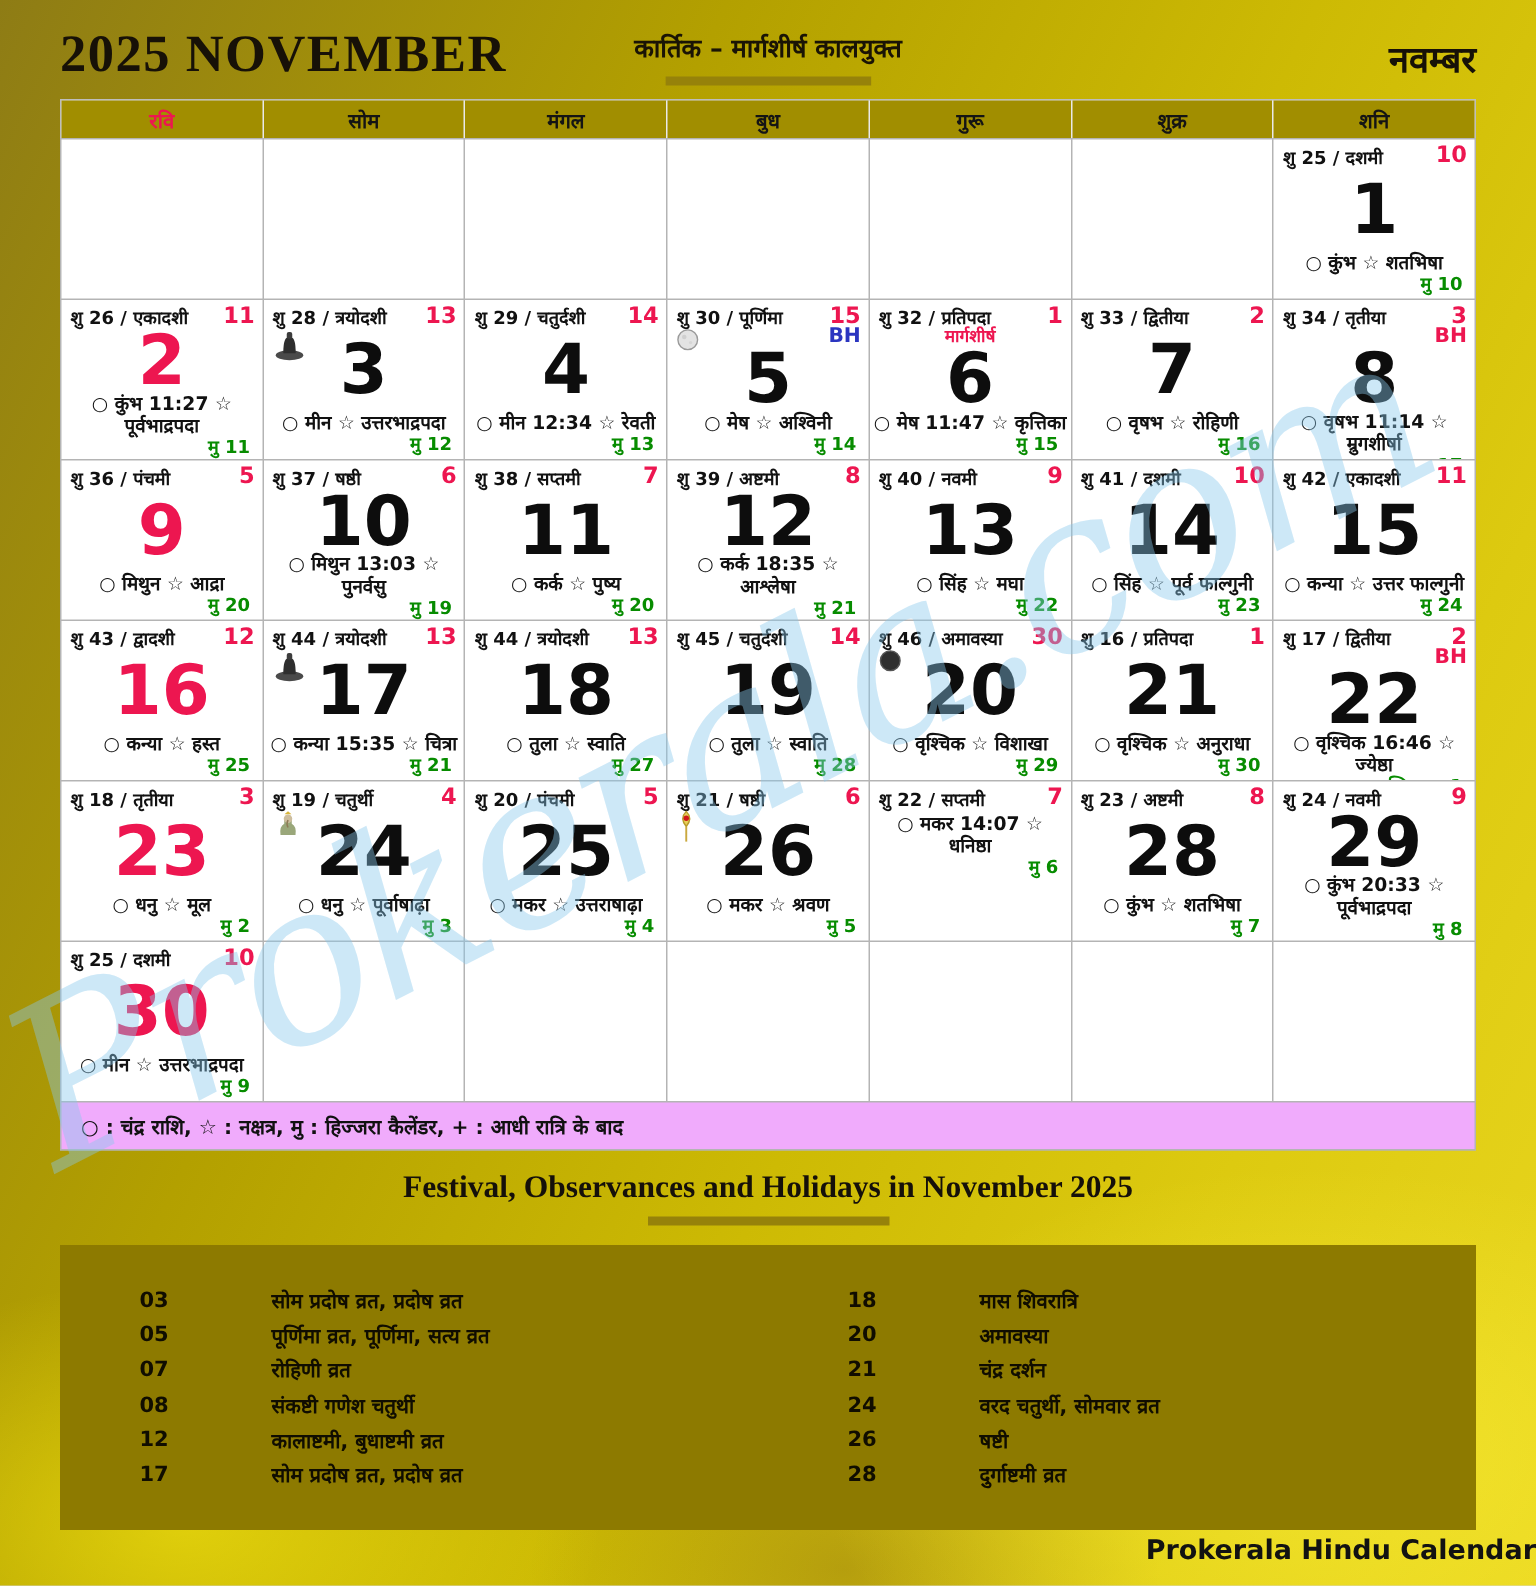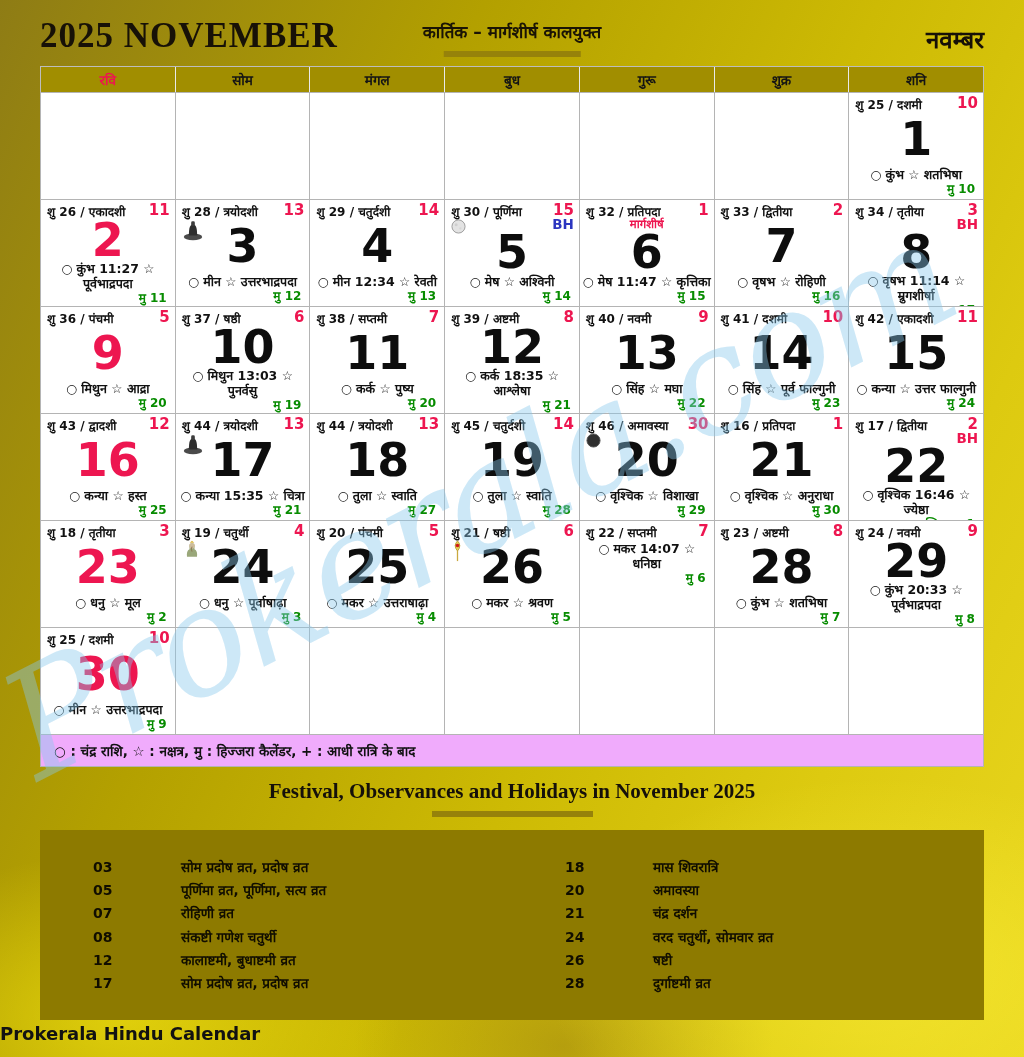--- a/index.html
+++ b/index.html
@@ -86,21 +86,21 @@
   .fest-box{
     position:absolute;top:830px;left:40px;width:944px;height:190px;
     background:#8d7a00;display:flex;box-sizing:border-box;padding-top:25px;
   }
   .fest-col{width:50%;}
   .fest-row{display:flex;align-items:center;height:23.3px;margin-left:37px;}
   .fest-date{width:44px;margin-left:16px;font-size:14px;font-weight:bold;color:#100d00;}
   .fest-text{margin-left:44px;font-size:13.5px;font-weight:bold;color:#100d00;white-space:nowrap;}
   
   .footer{
-    position:absolute;top:1023px;left:0;width:1024px;text-align:left;
+    position:absolute;top:1023px;left:0;width:1024px;text-align:right;
     font-size:18px;font-weight:bold;color:#121212;
   }
 </style>
 </head>
 <body>
 
 <div class="page">
 
   <div class="header">
     <h1 class="h-title">2025 NOVEMBER</h1>

